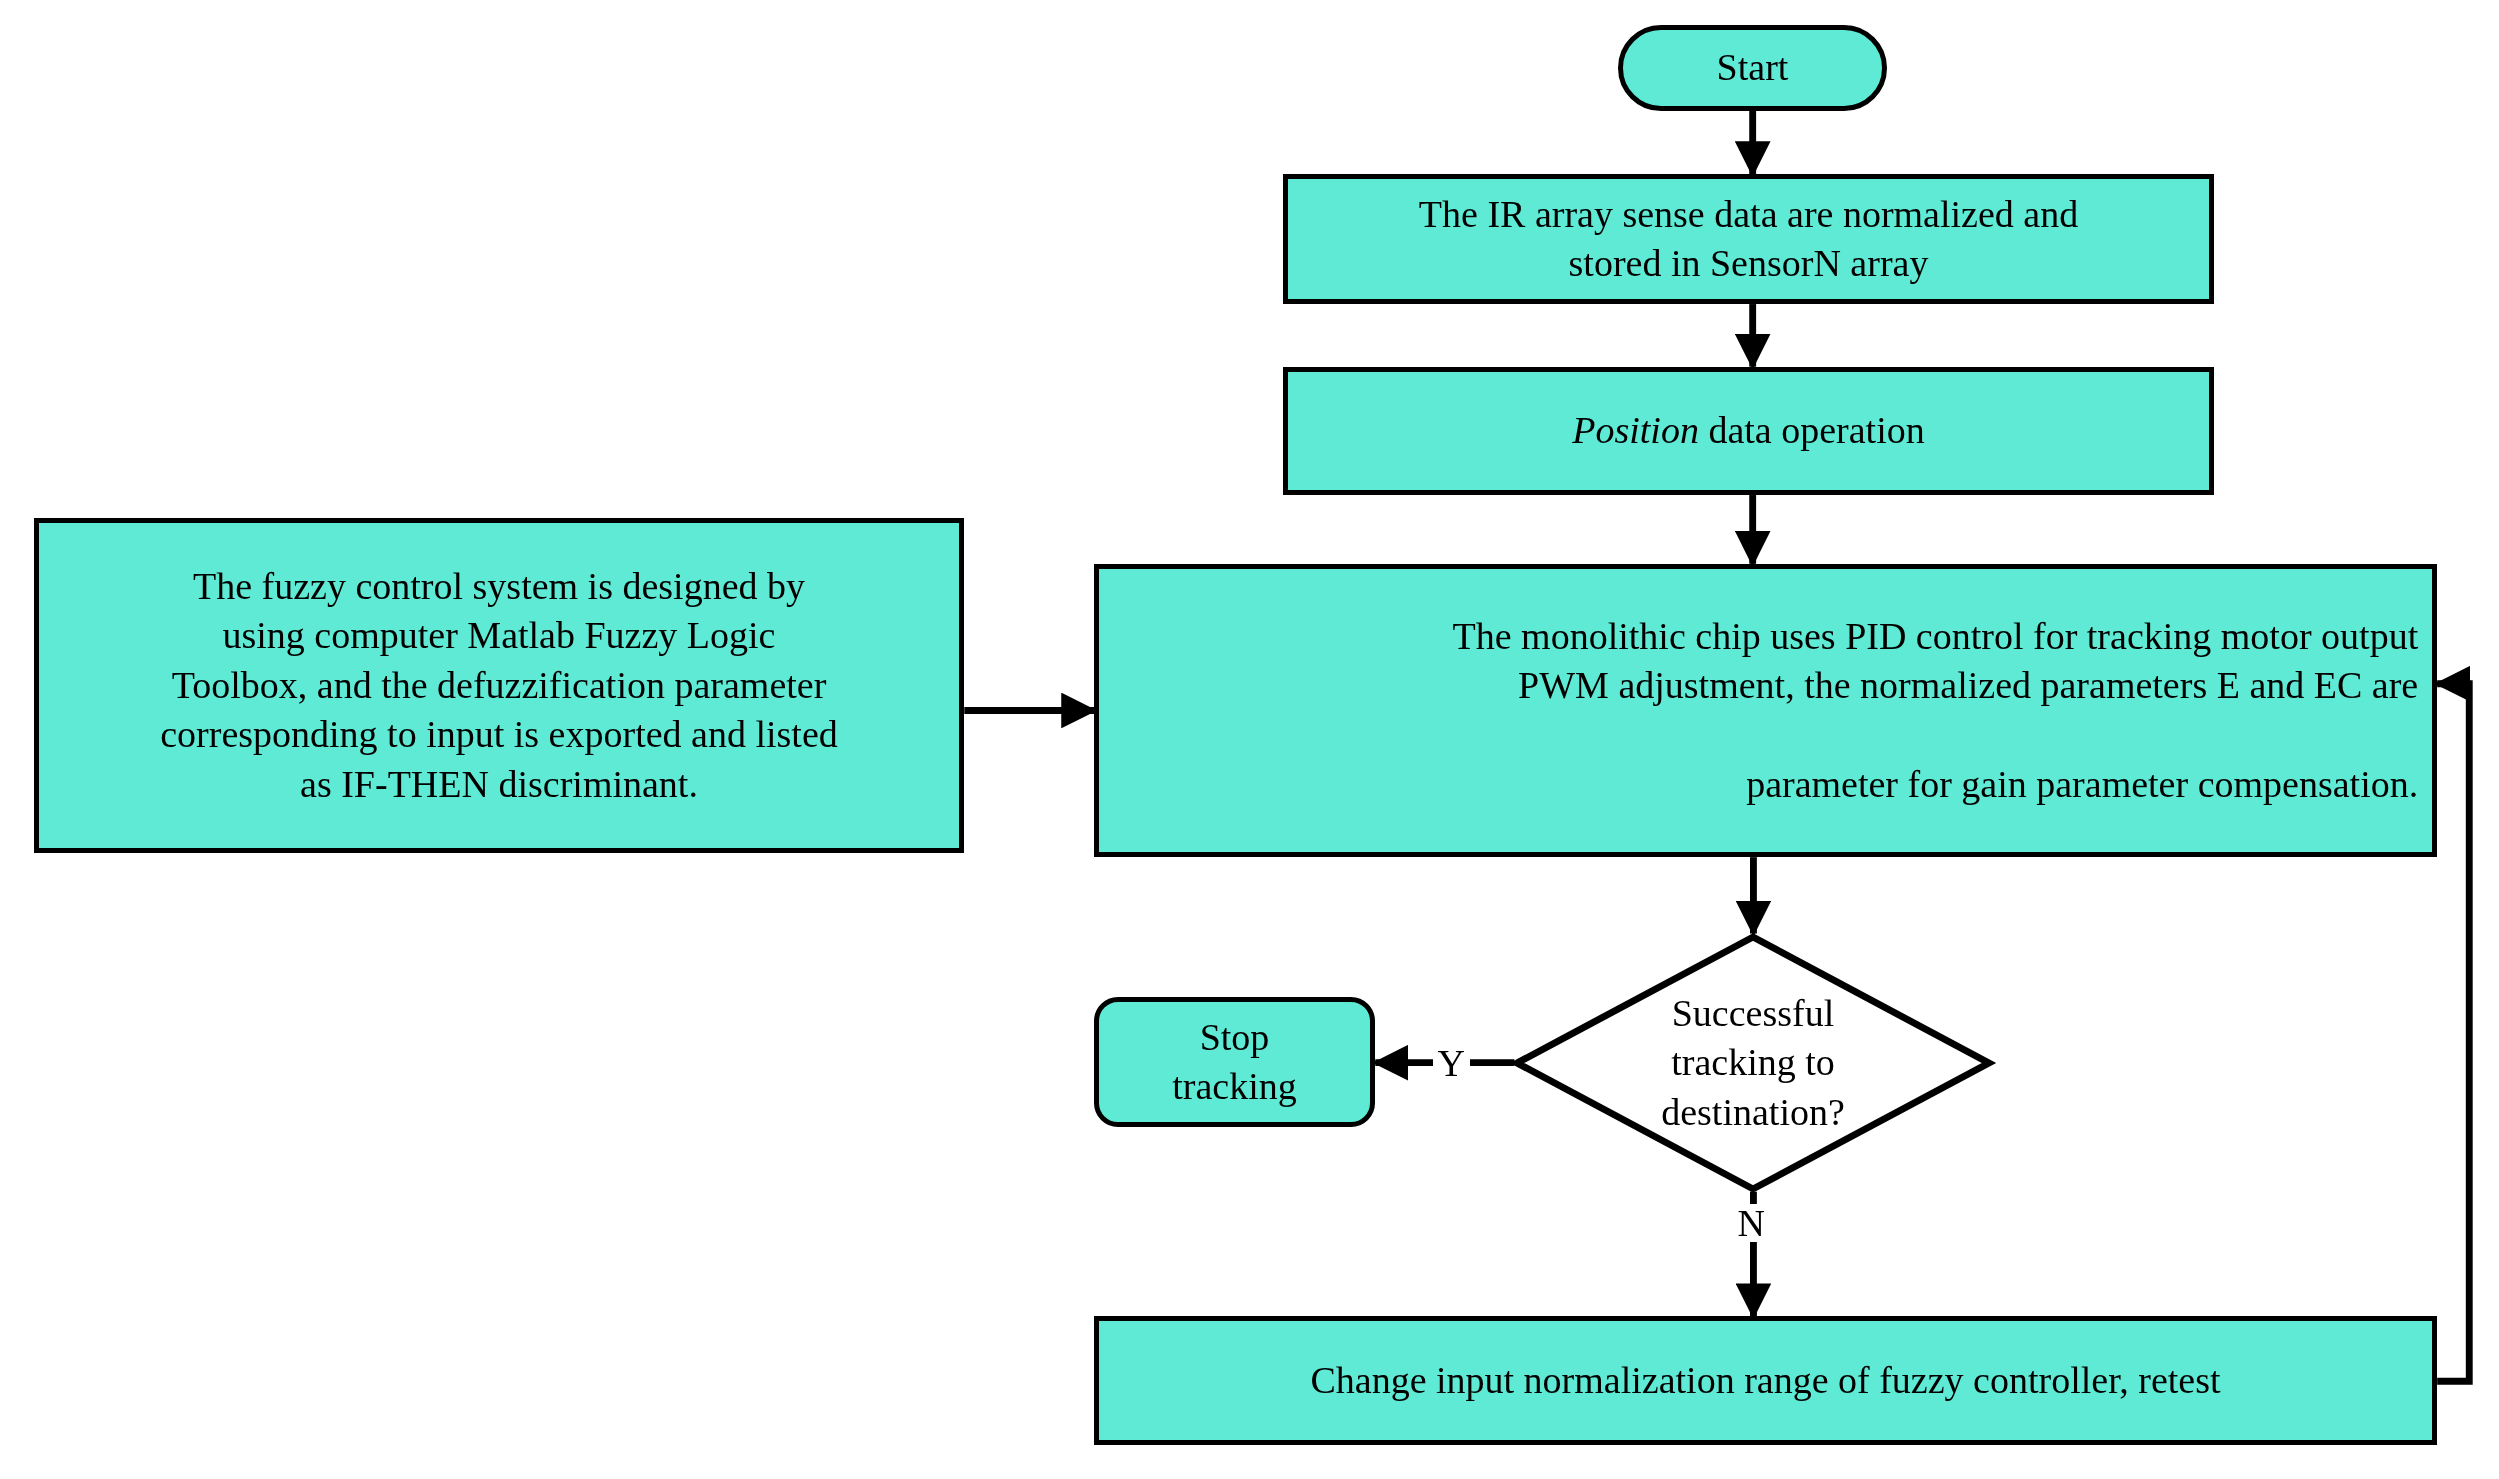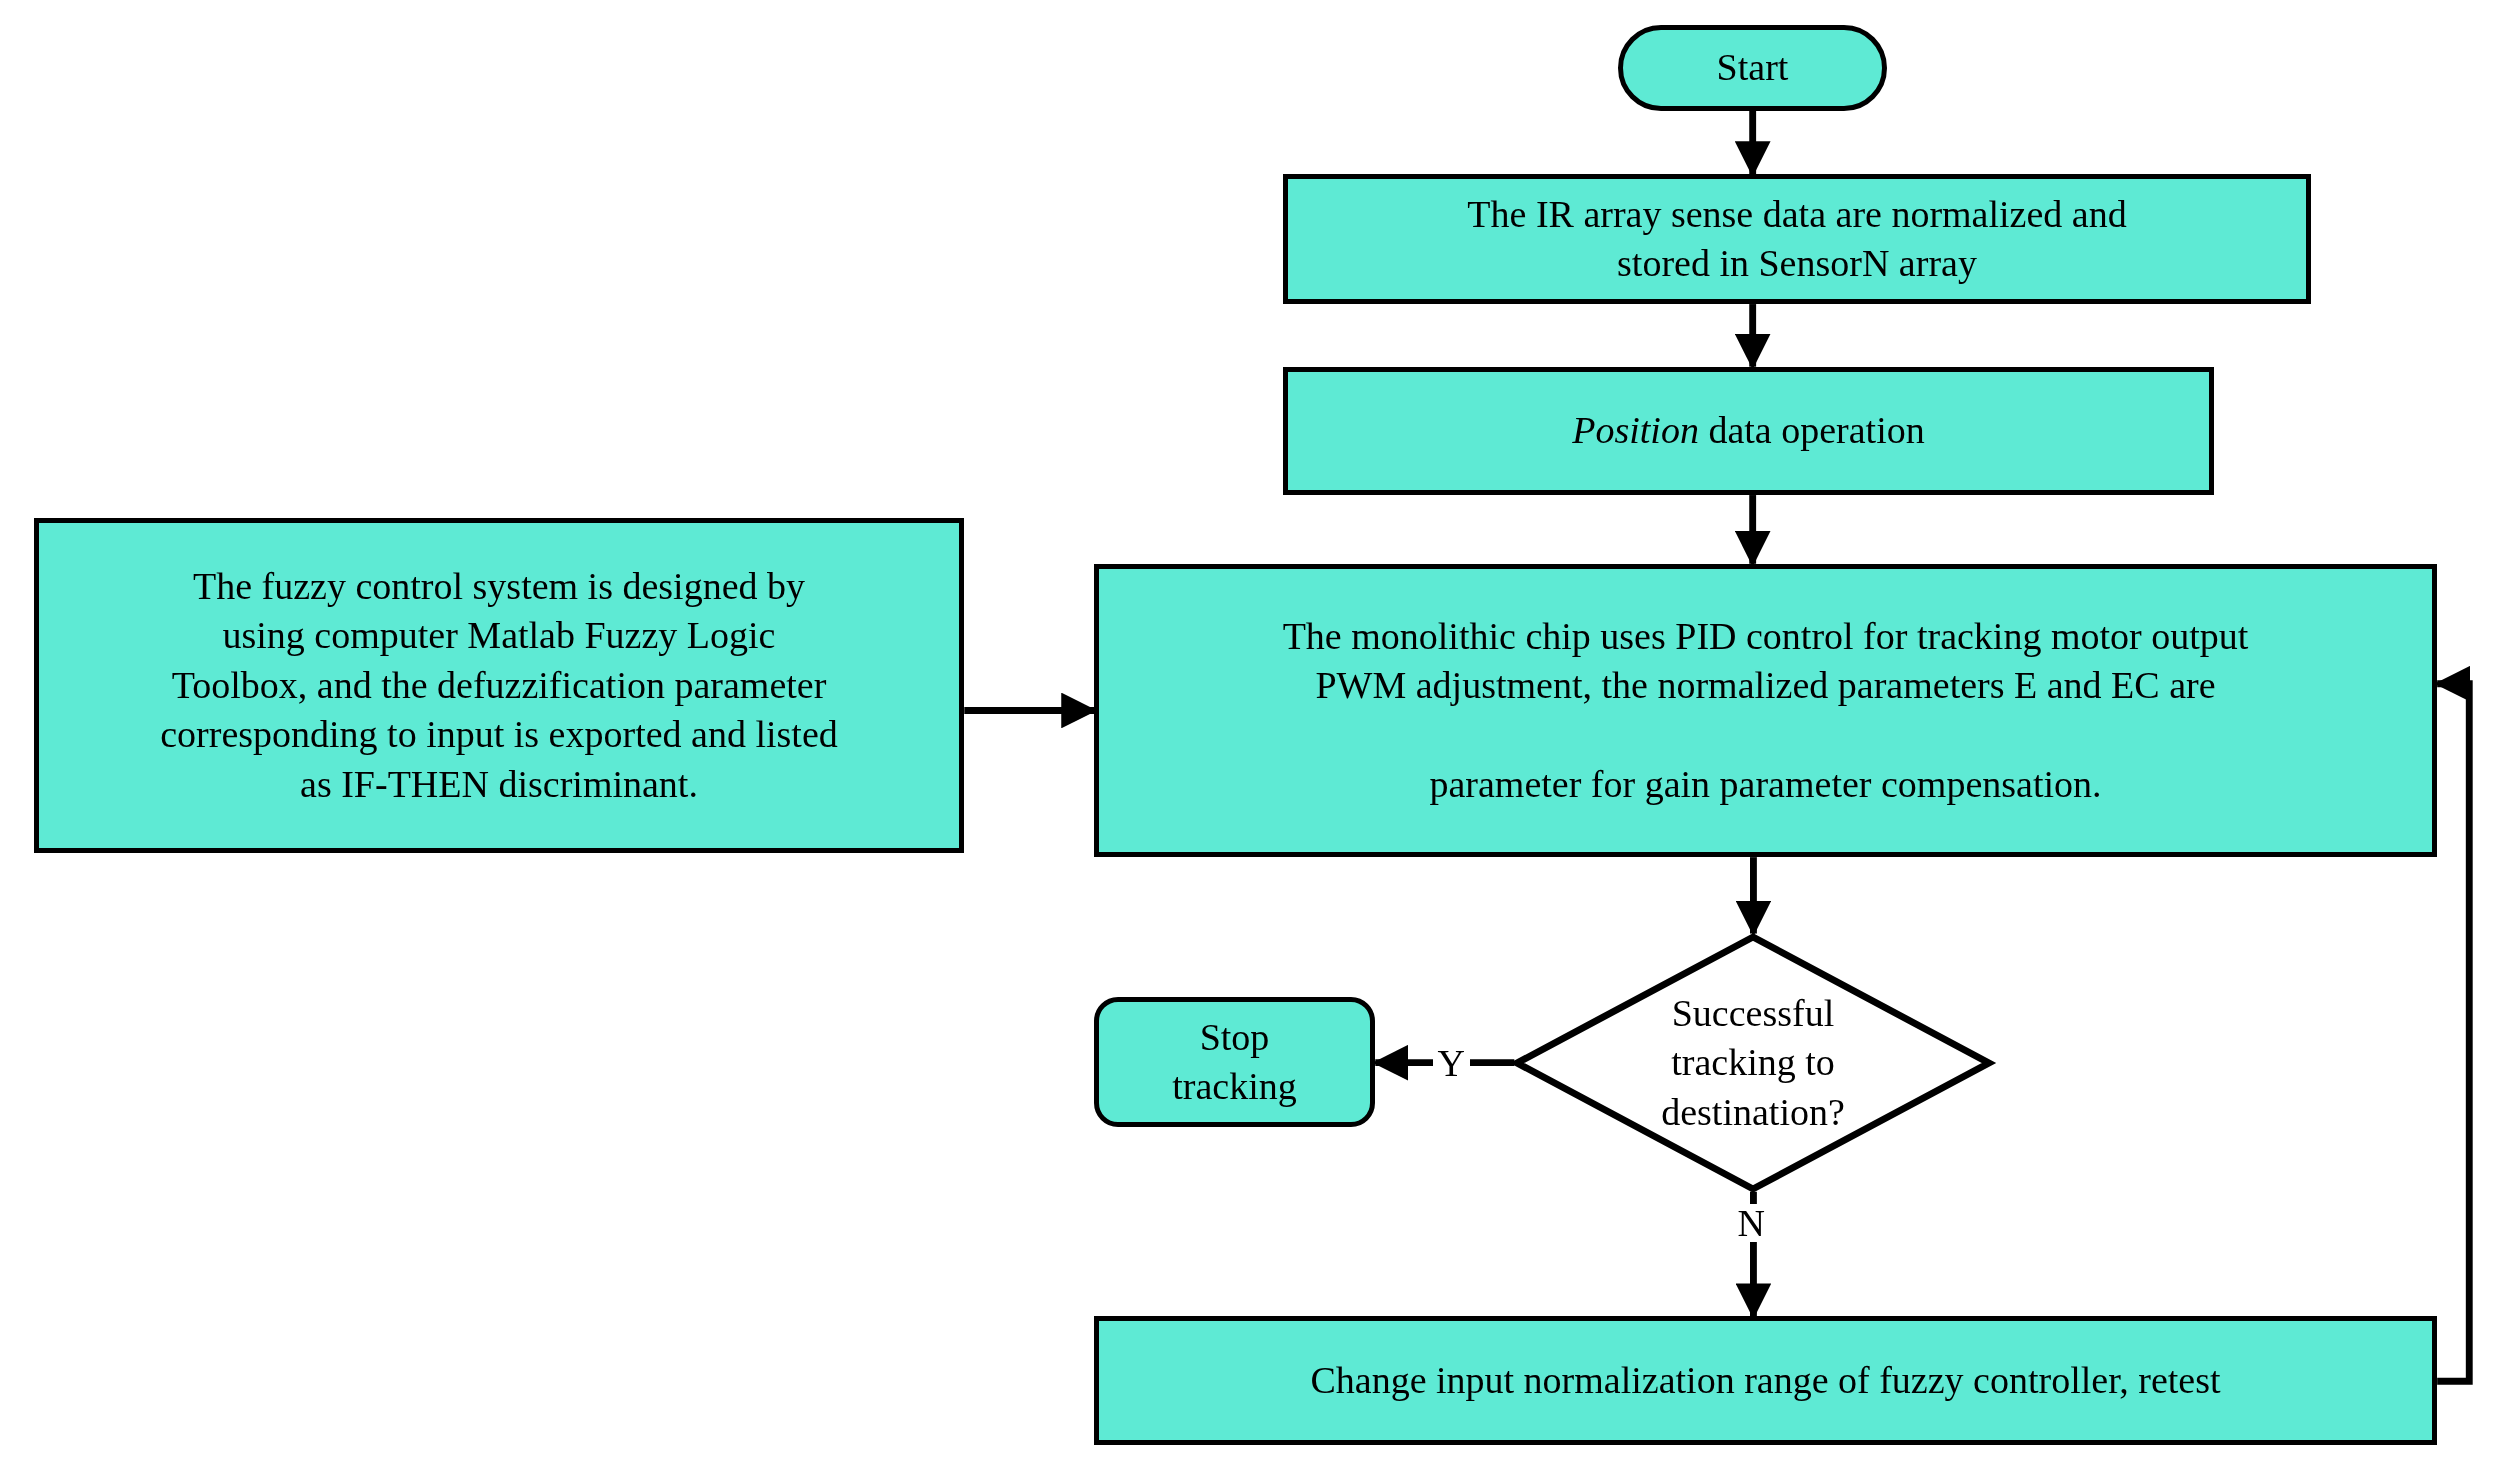--- a/index.html
+++ b/index.html
@@ -43,37 +43,38 @@
     top: 25px;
     width: 269px;
     height: 86px;
     border-radius: 43px;
     font-size: 38px;
   }
   
   #node-sensor {
     left: 1283px;
     top: 174px;
-    width: 1028px;
+    width: 931px;
     height: 130px;
     font-size: 38px;
   }
   #node-position {
     left: 1283px;
     top: 367px;
     width: 931px;
     height: 128px;
     font-size: 38px;
   }
   #node-pid {
     left: 1094px;
     top: 564px;
     width: 1343px;
     height: 293px;
     font-size: 38px;
+    text-align: right;
   }
   #node-fuzzy {
     left: 34px;
     top: 518px;
     width: 930px;
     height: 335px;
     font-size: 38px;
   }
   #node-stop {
     left: 1094px;

